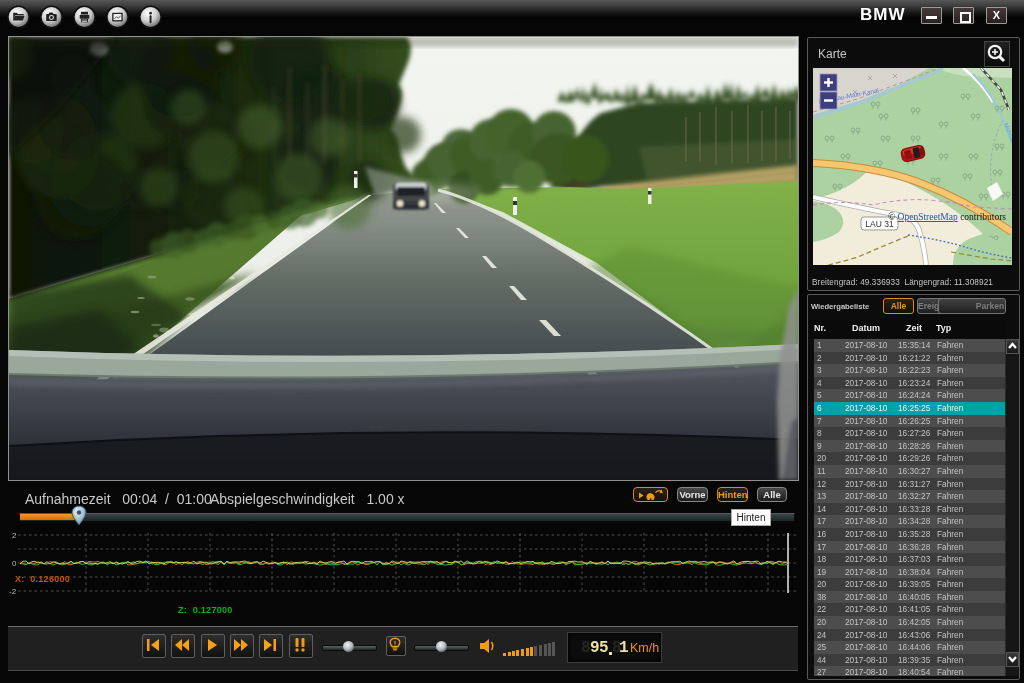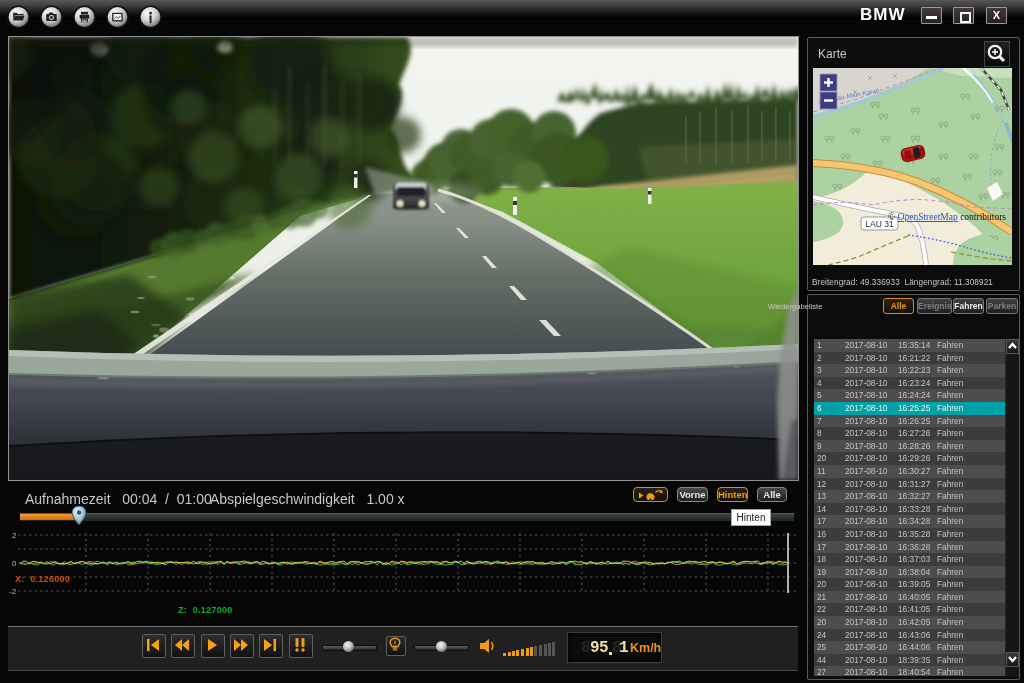--- a/index.html
+++ b/index.html
@@ -38,21 +38,21 @@
     background:radial-gradient(circle at 40% 35%,#f2f4f6,#b8bcc0 45%,#5a6064 80%,#2e3234);}
   #speed{left:567px;top:632px;width:93px;height:29px;background:#0c0c0c;border:1px solid #3c3c3c;
     box-shadow:inset 0 0 6px #000;}
   .seg{top:639px;font-size:16px;letter-spacing:-1px;font-weight:bold;font-family:"Liberation Mono",monospace;}
   
   .rpanel{left:807px;width:211px;border:1px solid #5a5a5a;background:#0c0c0c;border-radius:2px;}
   #karte-lbl{left:818px;top:47px;color:#c8c8c8;font-size:12px;}
   #magbtn{left:984px;top:41px;width:24px;height:24px;background:linear-gradient(#222,#0a0a0a);
     border:1px solid #444;}
   #coords{left:812px;top:278px;color:#c8c8c8;font-size:8.2px;white-space:nowrap;letter-spacing:0.1px;}
-  #wlabel{left:768px;top:302px;color:#c8c8c8;font-size:7.6px;font-weight:normal;white-space:nowrap;}
+  #wlabel{left:811px;top:302px;color:#c8c8c8;font-size:7.6px;font-weight:bold;white-space:nowrap;}
   .tab{top:298px;height:14px;border-radius:3px;font-size:8.5px;font-weight:bold;text-align:center;
     line-height:15px;white-space:nowrap;overflow:hidden;background:linear-gradient(#414141,#1e1e1e);border:1px solid #777;color:#eee;}
   .tabdim{color:#7e7e7e;}
   .taborange{border-color:#d78d1e;color:#e8980f;background:linear-gradient(#2b2115,#140f06);}
   
   #thead{left:809px;top:320px;width:196px;height:18px;background:#0a0a0a;color:#f0f0f0;
     font-size:9px;font-weight:bold;}
   #thead span{position:absolute;top:3px;}
   #plist{left:814px;top:339px;width:191px;height:337px;overflow:hidden;}
   .prow{position:relative;height:12.6px;font-size:8.3px;color:#c4c4c4;}
@@ -563,21 +563,21 @@
     <div class="abs" style="left:544px;top:644.0px;width:3px;height:12.0px;background:#555;"></div>
     <div class="abs" style="left:548px;top:643.0px;width:3px;height:13.0px;background:#555;"></div>
     <div class="abs" style="left:552px;top:642.0px;width:3px;height:13.9px;background:#555;"></div>
   <div id="speed" class="abs"></div>
   <div class="seg abs" style="left:581px;color:#262620;">8</div>
   <div class="seg abs" style="left:590px;color:#ece0a2;">9</div>
   <div class="seg abs" style="left:599px;color:#ece0a2;">5</div>
   <div class="abs" style="left:609px;top:652px;width:2.5px;height:3px;background:#ece0a2;"></div>
   <div class="seg abs" style="left:612px;color:#262620;">8</div>
   <div class="seg abs" style="left:619px;color:#ece0a2;">1</div>
-  <div class="abs" style="left:630px;top:641px;font-size:12.5px;font-weight:bold;color:#ef9112;">Km/h</div>
+  <div class="abs" style="left:630px;top:641px;font-size:12.5px;font-weight:normal;color:#ef9112;">Km/h</div>
 
   <div class="rpanel abs" style="top:37px;height:252px;"></div>
   <div id="karte-lbl" class="abs">Karte</div>
   <div id="magbtn" class="abs"></div>
   <svg class="abs" style="left:986px;top:43px;" width="20" height="20" viewBox="0 0 20 20">
     <circle cx="9" cy="9" r="6.2" fill="none" stroke="#f2f2f2" stroke-width="2.2"></circle>
     <line x1="13.6" y1="13.6" x2="18" y2="18" stroke="#f2f2f2" stroke-width="3"></line>
     <line x1="6" y1="9" x2="12" y2="9" stroke="#f2f2f2" stroke-width="1.6"></line>
     <line x1="9" y1="6" x2="9" y2="12" stroke="#f2f2f2" stroke-width="1.6"></line>
   </svg>
@@ -681,21 +681,27 @@
 </g>
 </svg>
   </div>
   <div id="coords" class="abs">Breitengrad: 49.336933&nbsp;&nbsp;Längengrad: 11.308921</div>
 
   <div class="rpanel abs" style="top:294px;height:384px;"></div>
   <div id="wlabel" class="abs">Wiedergabeliste</div>
   <div class="tab taborange abs" style="left:883px;width:29px;">Alle</div>
   <div class="tab tabdim abs" style="left:917px;width:33px;">Ereignis</div>
   <div class="tab abs" style="left:953px;width:29px;">Fahren</div>
-  <div class="tab tabdim abs" style="left:986px;width:30px;">Parken</div>
+  <div class="tab tabdim abs" style="left:938px;width:30px;padding-left:36px;">Parken</div>
+  <div id="thead" class="abs">
+    <span style="left:5px;">Nr.</span>
+      <span style="left:43px;">Datum</span>
+    <span style="left:97px;">Zeit</span>
+      <span style="left:127px;">Typ</span>
+  </div>
   <div id="plist" class="abs">
 <div class="prow odd">
         <span class="c1">1</span>
         <span class="c2">2017-08-10</span>
         <span class="c3">15:35:14</span>
         <span class="c4">Fahren</span>
       </div>
 <div class="prow even">
         <span class="c1">2</span>
         <span class="c2">2017-08-10</span>
@@ -804,21 +810,21 @@
         <span class="c3">16:38:04</span>
         <span class="c4">Fahren</span>
       </div>
 <div class="prow even">
         <span class="c1">20</span>
         <span class="c2">2017-08-10</span>
         <span class="c3">16:39:05</span>
         <span class="c4">Fahren</span>
       </div>
 <div class="prow odd">
-        <span class="c1">21</span>
+        <span class="c1">38</span>
         <span class="c2">2017-08-10</span>
         <span class="c3">16:40:05</span>
         <span class="c4">Fahren</span>
       </div>
 <div class="prow even">
         <span class="c1">22</span>
         <span class="c2">2017-08-10</span>
         <span class="c3">16:41:05</span>
         <span class="c4">Fahren</span>
       </div>

